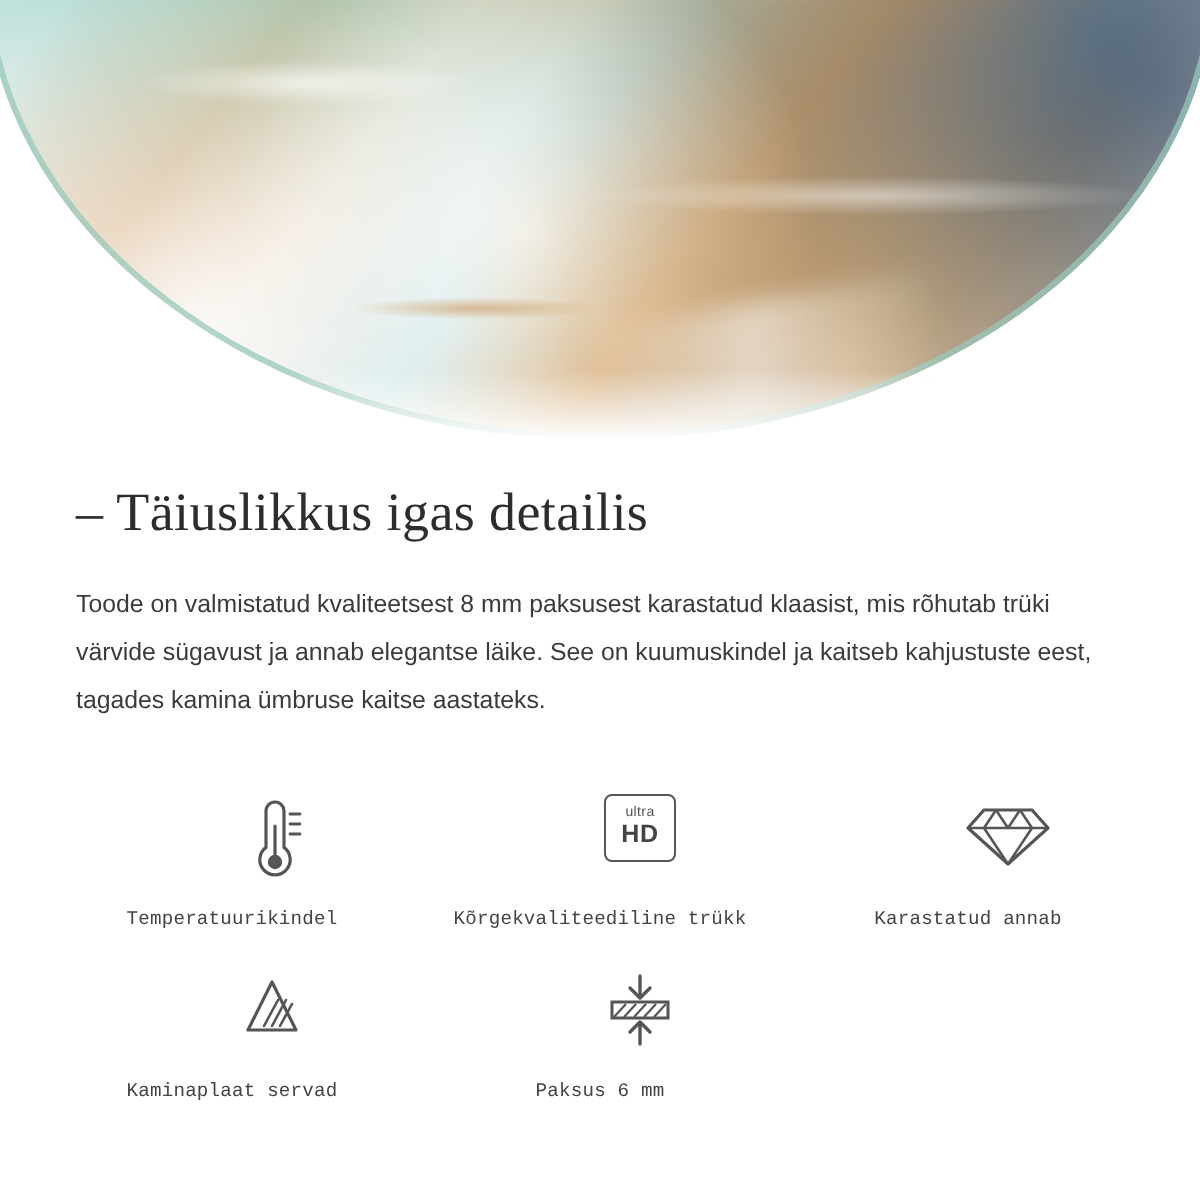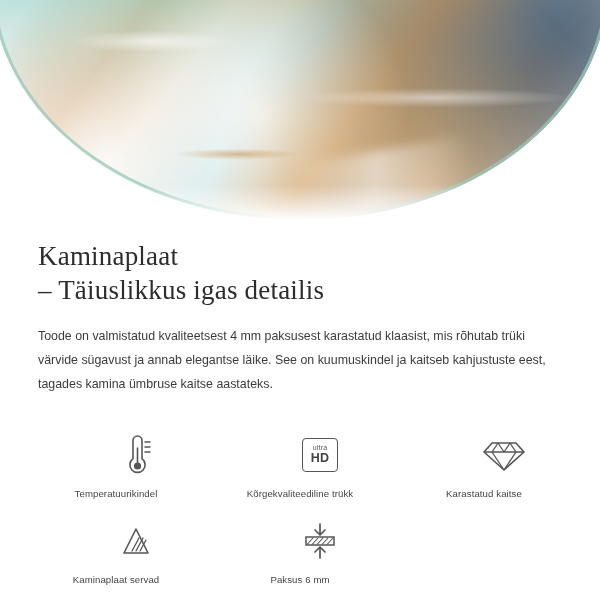--- a/index.html
+++ b/index.html
@@ -133,30 +133,31 @@
   }
   .feature {
     display: flex;
     flex-direction: column;
     align-items: center;
     justify-content: flex-start;
   }
   .feature-icon {
     height: 48px;
     display: flex;
-    align-items: center;
+    align-items: flex-start;
     justify-content: center;
     padding-left: 40px;
   }
   .feature-label {
     margin-top: 9px;
     font-size: 9.6px;
     color: #444;
     text-align: center;
     letter-spacing: .1px;
+    font-family: Liberation Mono, monospace;
   }
   .hd-box {
     width: 34px;
     height: 32px;
     border: 1.6px solid #555;
     border-radius: 4px;
     display: flex;
     flex-direction: column;
     align-items: center;
     justify-content: center;
@@ -184,24 +185,23 @@
     <div class="hero-bg">
       <div class="hero-veins"></div>
     </div>
     <div class="hero-edge"></div>
     <div class="hero-gloss"></div>
     <div class="hero-fade"></div>
   </div>
 
   <div class="content">
     <h1 class="title">
-      <span>Kaminaplaat</span>
       <span class="line2">– Täiuslikkus igas detailis</span>
     </h1>
-    <p class="desc">Toode on valmistatud kvaliteetsest 4 mm paksusest karastatud klaasist, mis rõhutab trüki värvide sügavust ja annab elegantse läike. See on kuumuskindel ja kaitseb kahjustuste eest, tagades kamina ümbruse kaitse aastateks.</p>
+    <p class="desc">Toode on valmistatud kvaliteetsest 8 mm paksusest karastatud klaasist, mis rõhutab trüki värvide sügavust ja annab elegantse läike. See on kuumuskindel ja kaitseb kahjustuste eest, tagades kamina ümbruse kaitse aastateks.</p>
   </div>
 
   <div class="features">
 
     <div class="feature">
       <div class="feature-icon">
         <svg width="40" height="46" viewBox="0 0 40 46" fill="none" xmlns="http://www.w3.org/2000/svg">
           <path d="M17 8.5a4.5 4.5 0 0 1 9 0v18.2a7.6 7.6 0 1 1-9 0V8.5z" stroke="#555" stroke-width="1.6"></path>
           <path d="M21.5 16v14.5" stroke="#555" stroke-width="1.6" stroke-linecap="round"></path>
           <circle cx="21.5" cy="34" r="3.6" fill="#555"></circle>
@@ -222,21 +222,21 @@
     </div>
 
 
     <div class="feature">
       <div class="feature-icon">
         <svg width="46" height="40" viewBox="0 0 46 40" fill="none" xmlns="http://www.w3.org/2000/svg">
           <path d="M11 8h24l8 9-20 18L3 17l8-9z" stroke="#555" stroke-width="1.6" stroke-linejoin="round"></path>
           <path d="M3 17h40M17 8l-6 9 12 18M29 8l6 9-12 18M17 8l6 9 6-9" stroke="#555" stroke-width="1.3" stroke-linejoin="round"></path>
         </svg>
       </div>
-      <div class="feature-label">Karastatud kaitse</div>
+      <div class="feature-label">Karastatud annab</div>
     </div>
 
     <div class="feature">
       <div class="feature-icon">
         <svg width="44" height="40" viewBox="0 0 44 40" fill="none" xmlns="http://www.w3.org/2000/svg">
           <path d="M10 32h24L22 8 10 32z" stroke="#555" stroke-width="1.6" stroke-linejoin="round"></path>
           <path d="M18 30l7-13M22 30l7-13M26 30l6-11" stroke="#555" stroke-width="1.3" stroke-linecap="round"></path>
         </svg>
       </div>
       <div class="feature-label">Kaminaplaat servad</div>

